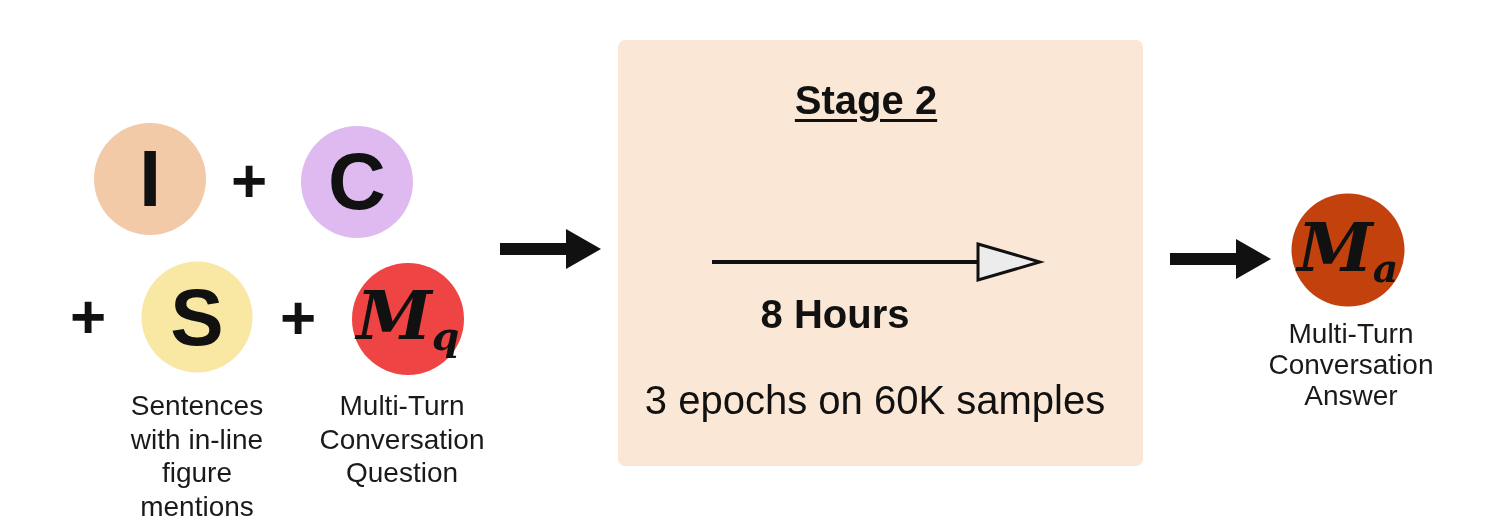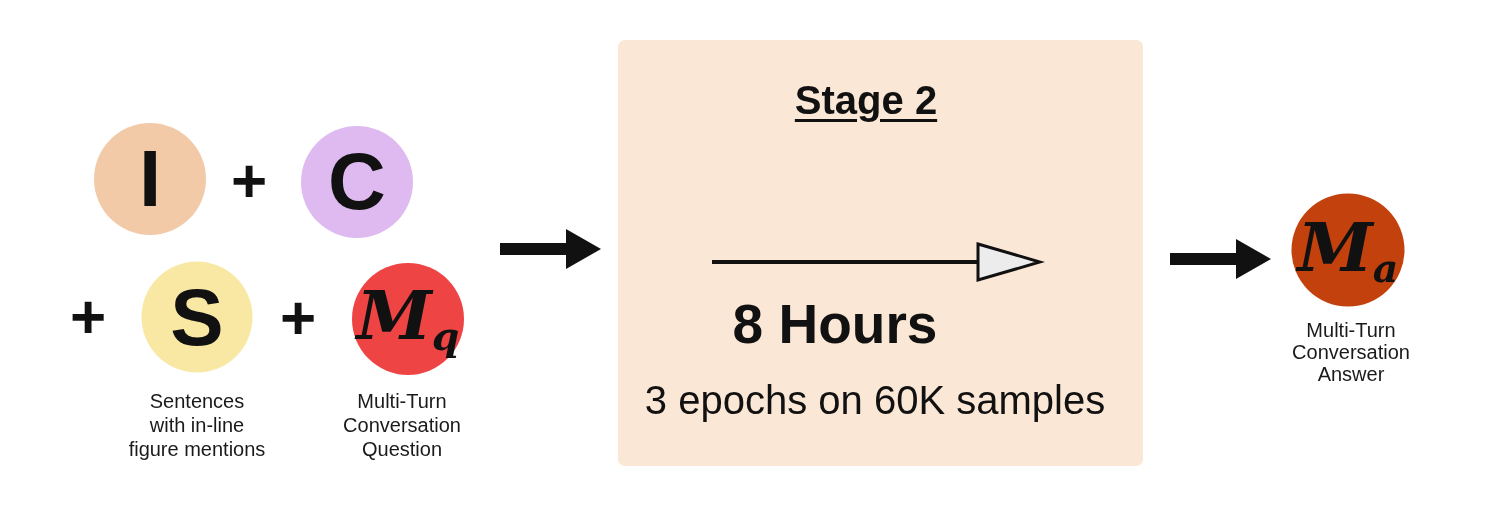--- a/index.html
+++ b/index.html
@@ -43,21 +43,21 @@
     vertical-align: -0.28em;
     line-height: 1;
   }
   .plus-sign {
     font-weight: bold;
     font-size: 62px;
     line-height: 1;
     color: #111111;
   }
   .caption {
-    font-size: 20px;
+    font-size: 28px;
     line-height: 1.2;
     text-align: center;
     white-space: pre-line;
     color: #1a1a1a;
   }
   .caption.tight { line-height: 1.1; }
 
   .stage-box {
     border-radius: 7px;
   }
@@ -68,21 +68,21 @@
     text-decoration-thickness: 3px;
     text-underline-offset: 5px;
     white-space: nowrap;
   }
   .stage-name {
     font-size: 40px;
     font-weight: 500;
     white-space: nowrap;
   }
   .stage-duration {
-    font-size: 55px;
+    font-size: 40px;
     font-weight: 600;
     white-space: nowrap;
   }
   .stage-details {
     font-size: 40px;
     font-weight: 500;
     white-space: nowrap;
   }
 </style>
 </head>

